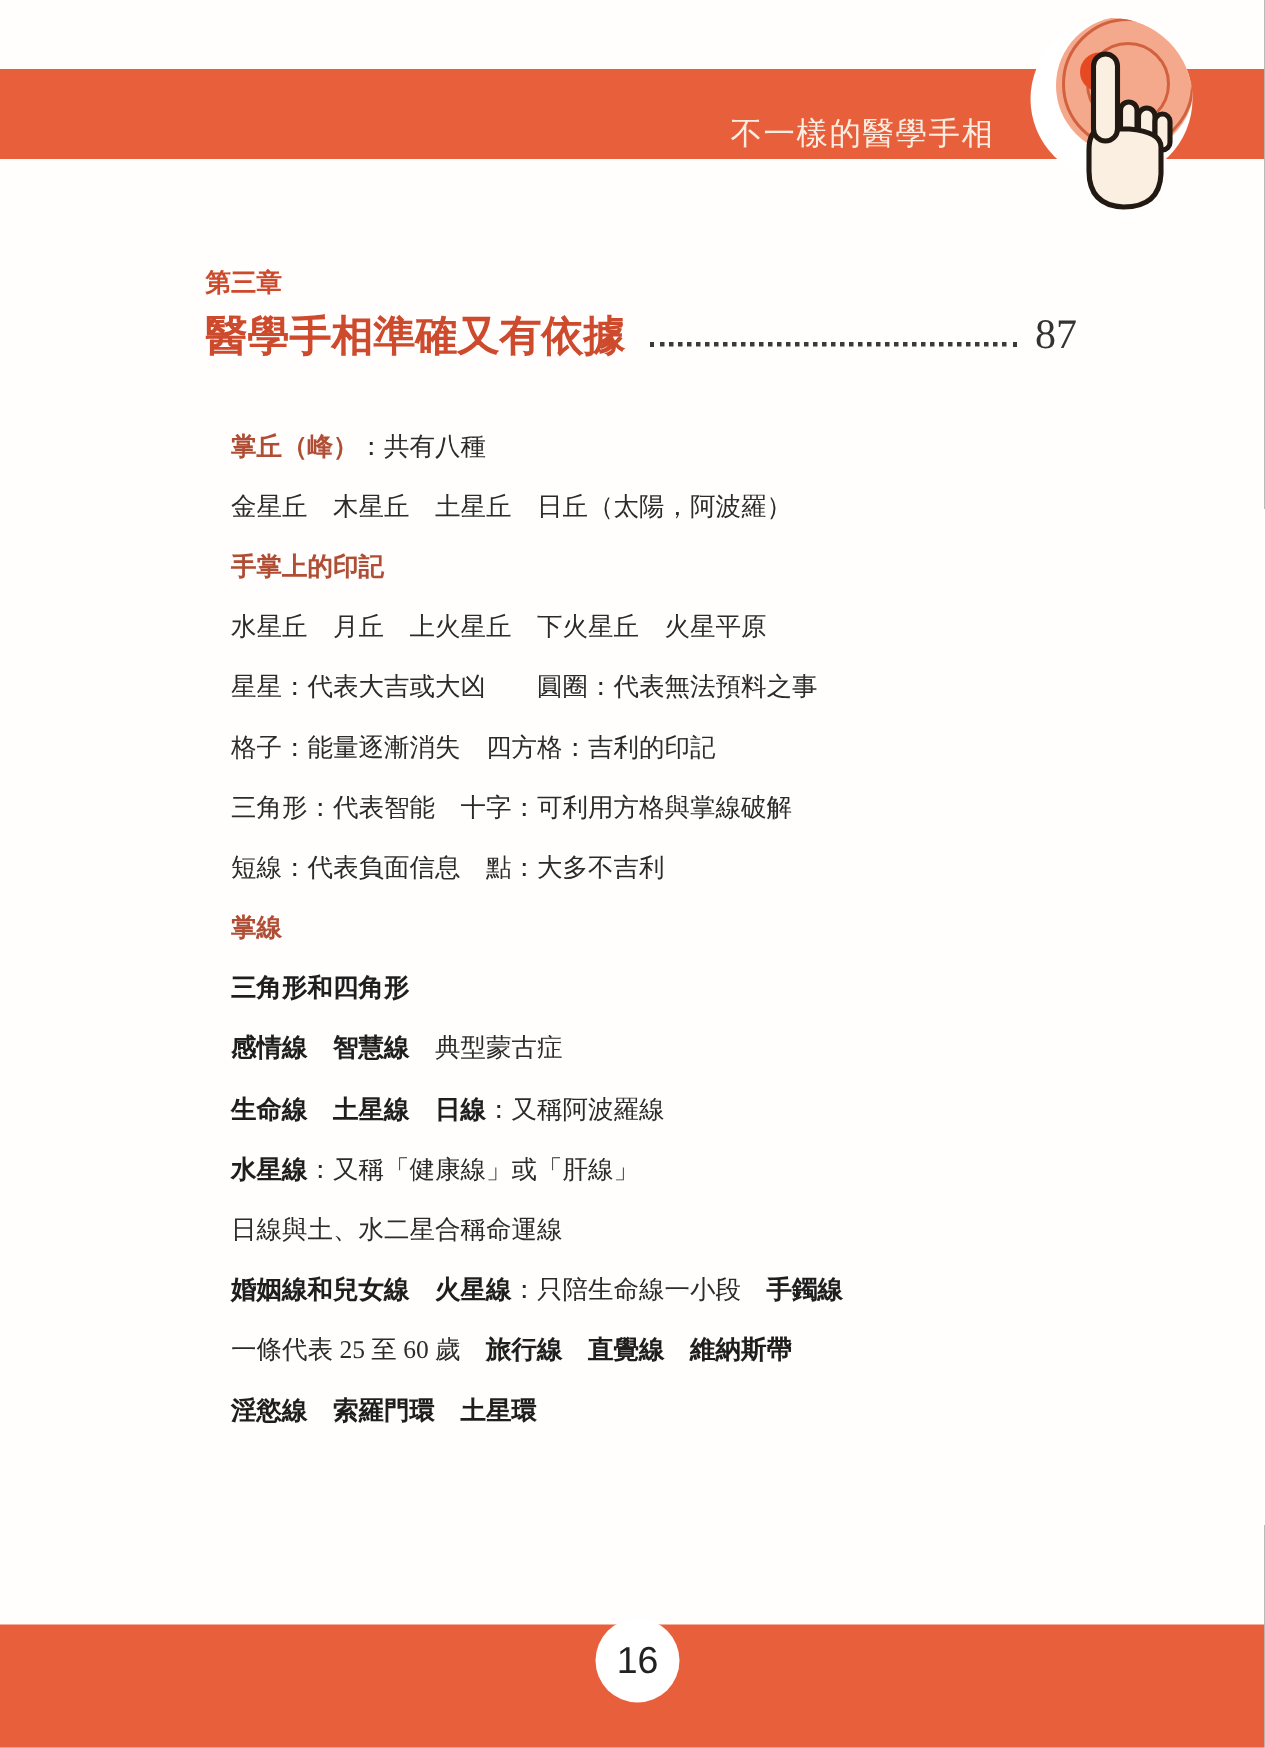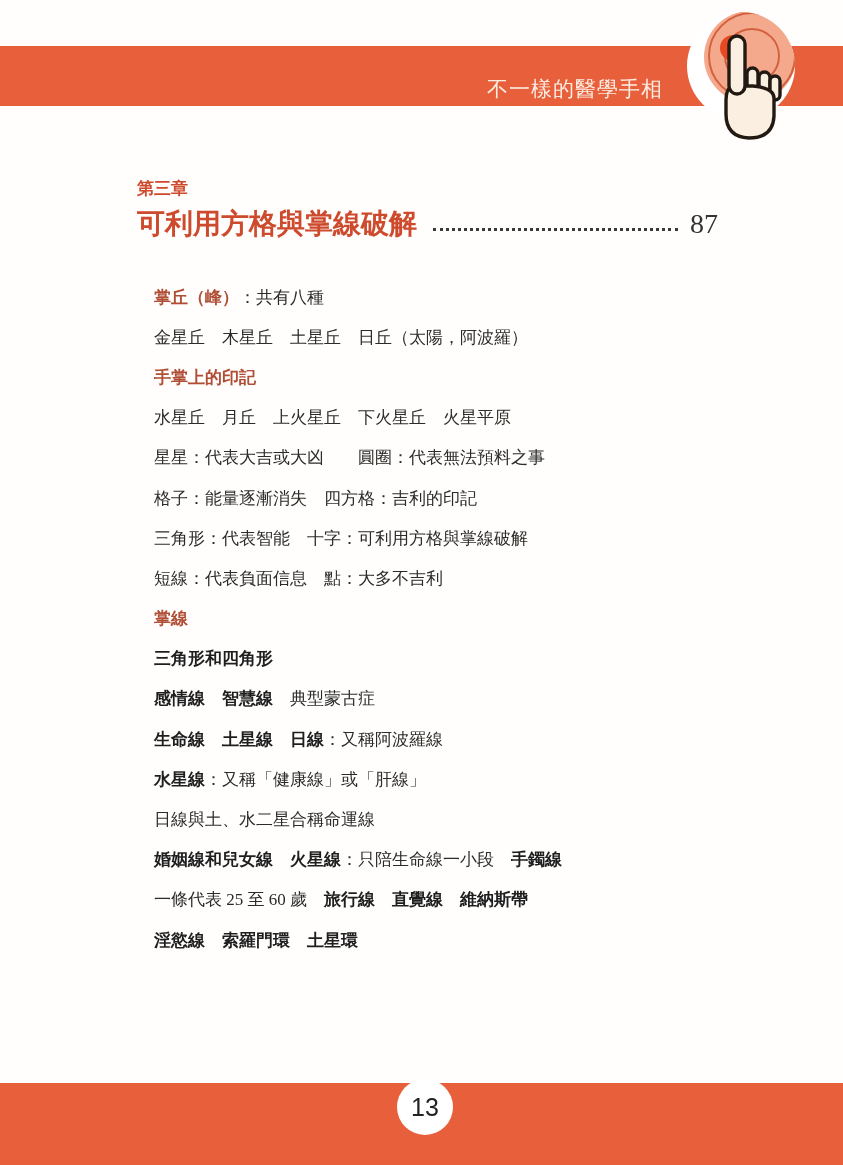--- a/index.html
+++ b/index.html
@@ -116,21 +116,21 @@
         <rect x="87" y="72" width="10" height="24" rx="5"></rect>
         <path d="M43,96 L43,110 Q43,133 66,134 Q90,134 91,112 L91,94 Q91,84 70,82 L50,82 Q43,84 43,96 Z"></path>
         <rect x="46" y="32" width="16" height="58" rx="8"></rect>
       </g>
     </svg>
   </div>
 
   <section class="chapter">
     <div class="chapter-label">第三章</div>
     <div class="chapter-row">
-      <span class="chapter-title">可利用方格與掌線破解</span>
+      <span class="chapter-title">醫學手相準確又有依據</span>
       <span class="leader"></span>
       <span class="chapter-page">87</span>
     </div>
   </section>
 
   <div class="toc" id="toc">
       <div class="toc-line">
         <span class="seg-sec">掌丘（峰）</span>
         <span class="seg-t">：共有八種</span>
       </div>
@@ -187,17 +187,17 @@
         <span class="seg-t">一條代表 25 至 60 歲　</span>
         <span class="seg-b">旅行線　直覺線　維納斯帶</span>
       </div>
       <div class="toc-line">
         <span class="seg-b">淫慾線　索羅門環　土星環</span>
       </div>
     </div>
 
   <footer class="bottombar">
     <div class="pagenum-badge">
-      <span>13</span>
+      <span>16</span>
     </div>
   </footer>
 
 </div>
 
 </body></html>

